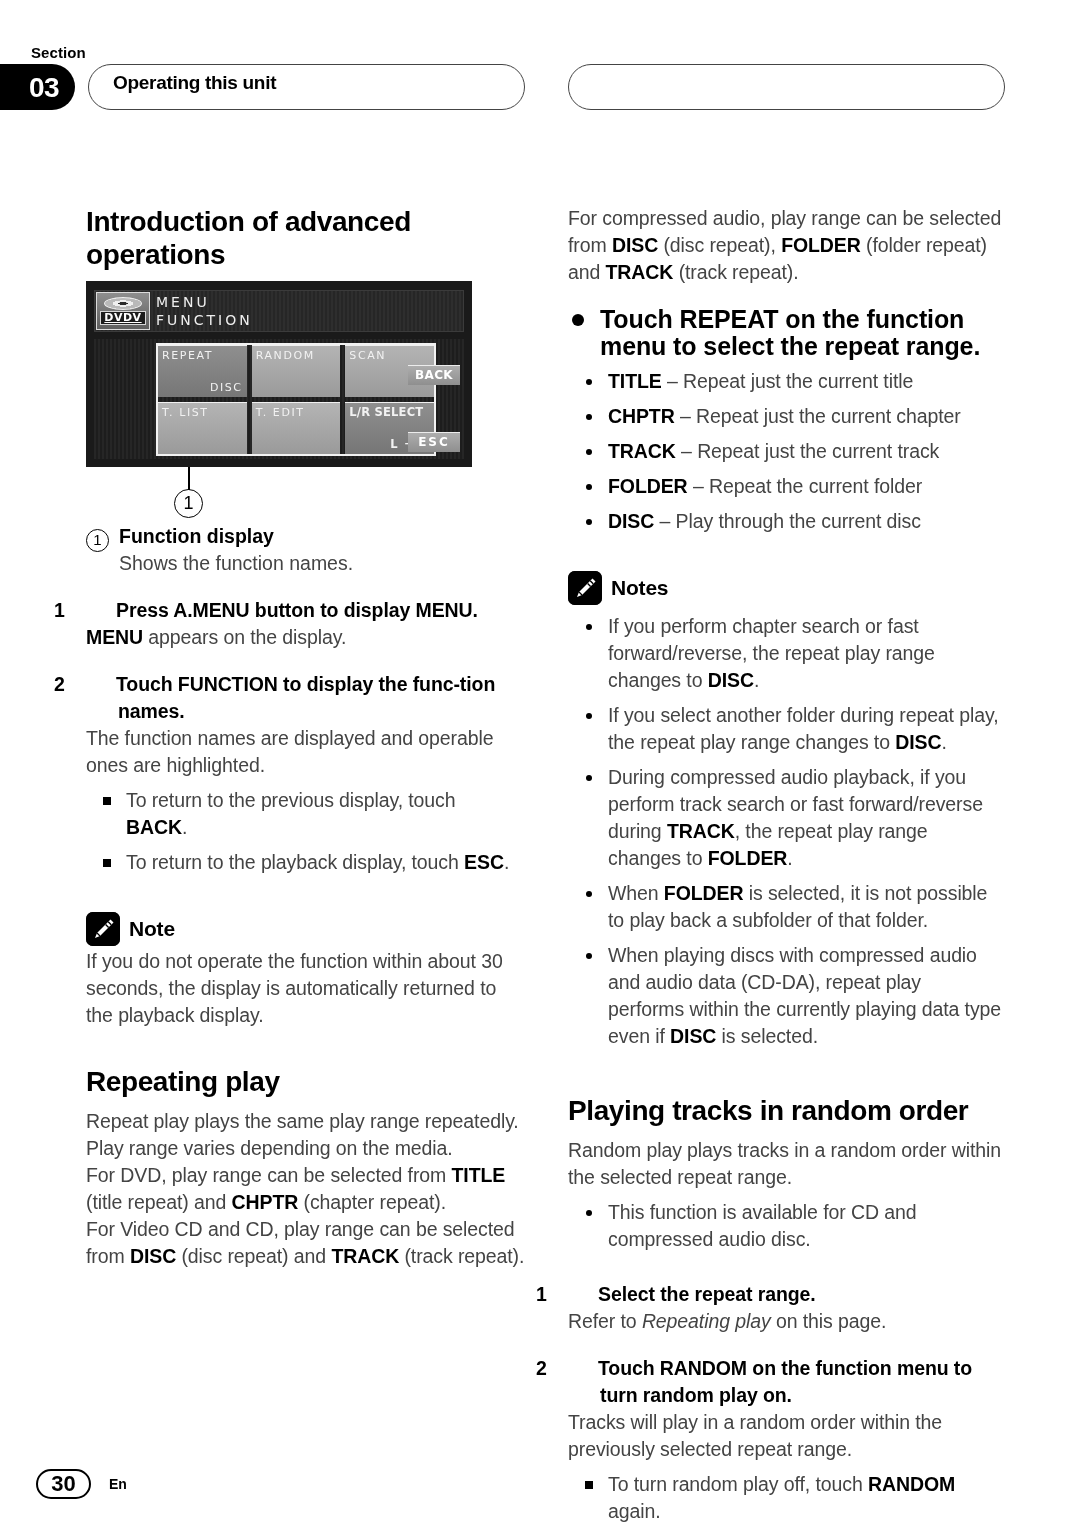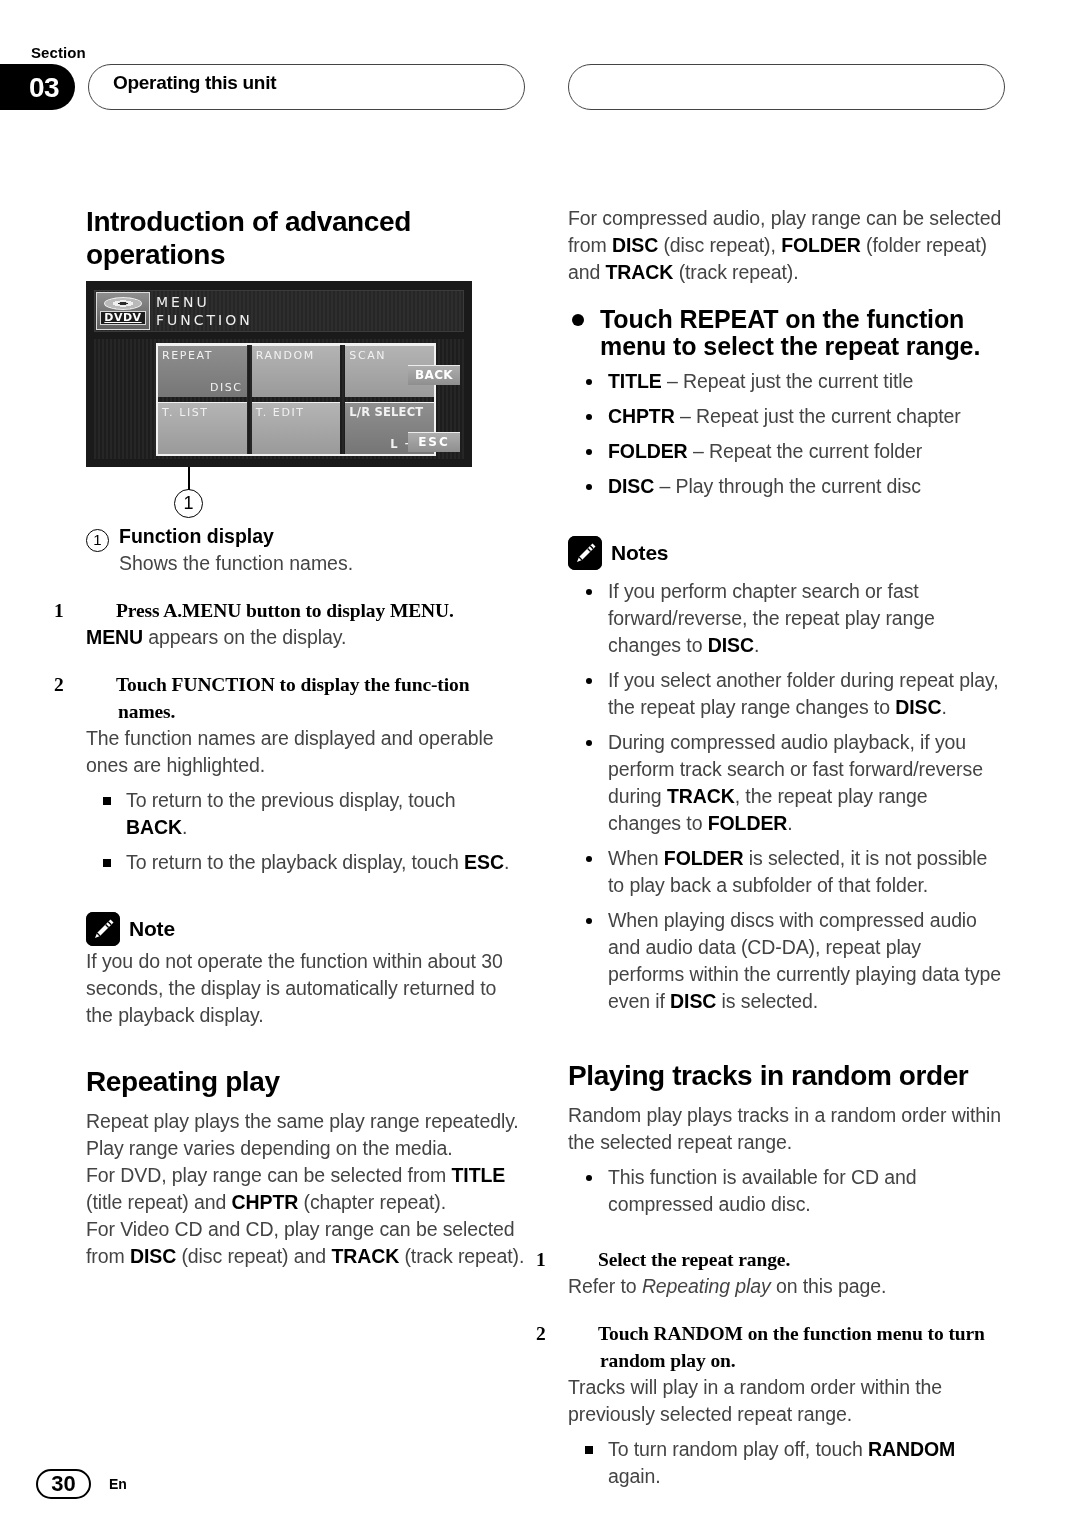--- a/index.html
+++ b/index.html
@@ -116,21 +116,20 @@
   .gap-l  { height: 28px; }
   .gap-xl { height: 36px; }
 
   .step {
     font-size: 19.5px;
     line-height: 27px;
     font-weight: bold;
     color: #000;
     margin: 0;
     letter-spacing: -0.1px;
-    font-family: Liberation Serif, serif;
   }
   .step .n {
     display: inline-block;
     width: 30px;
   }
 
   .bullet-dot, .bullet-sq {
     position: relative;
     padding-left: 32px;
     font-size: 19.5px;
@@ -542,20 +541,21 @@
 <div class="col col-right">
 
   <div class="para"><span>For compressed audio, play range can be selected from </span><span class="b">DISC</span><span> (disc repeat), </span><span class="b">FOLDER</span><span> (folder repeat) and </span><span class="b">TRACK</span><span> (track repeat).</span></div>
 
   <div class="gap-m"></div>
 
   <div class="head-dot">Touch REPEAT on the function menu to select the repeat range.</div>
 
   <div class="bullet-dot"><span class="b">TITLE</span><span> – Repeat just the current title</span></div>
   <div class="bullet-dot"><span class="b">CHPTR</span><span> – Repeat just the current chapter</span></div>
+  <div class="bullet-dot"><span class="b">TRACK</span><span> – Repeat just the current track</span></div>
   <div class="bullet-dot"><span class="b">FOLDER</span><span> – Repeat the current folder</span></div>
   <div class="bullet-dot"><span class="b">DISC</span><span> – Play through the current disc</span></div>
 
   <div class="gap-l"></div>
 
   <div class="note-head">
     <span class="note-icon">
       <svg width="34" height="34" viewBox="0 0 34 34" aria-hidden="true">
         <rect x="0" y="0" width="34" height="34" rx="7" fill="#000"></rect>
         <path d="M24.5 7.5 L27.5 10.5 L14 24 L9 26 L11 21 Z" fill="#fff"></path>

